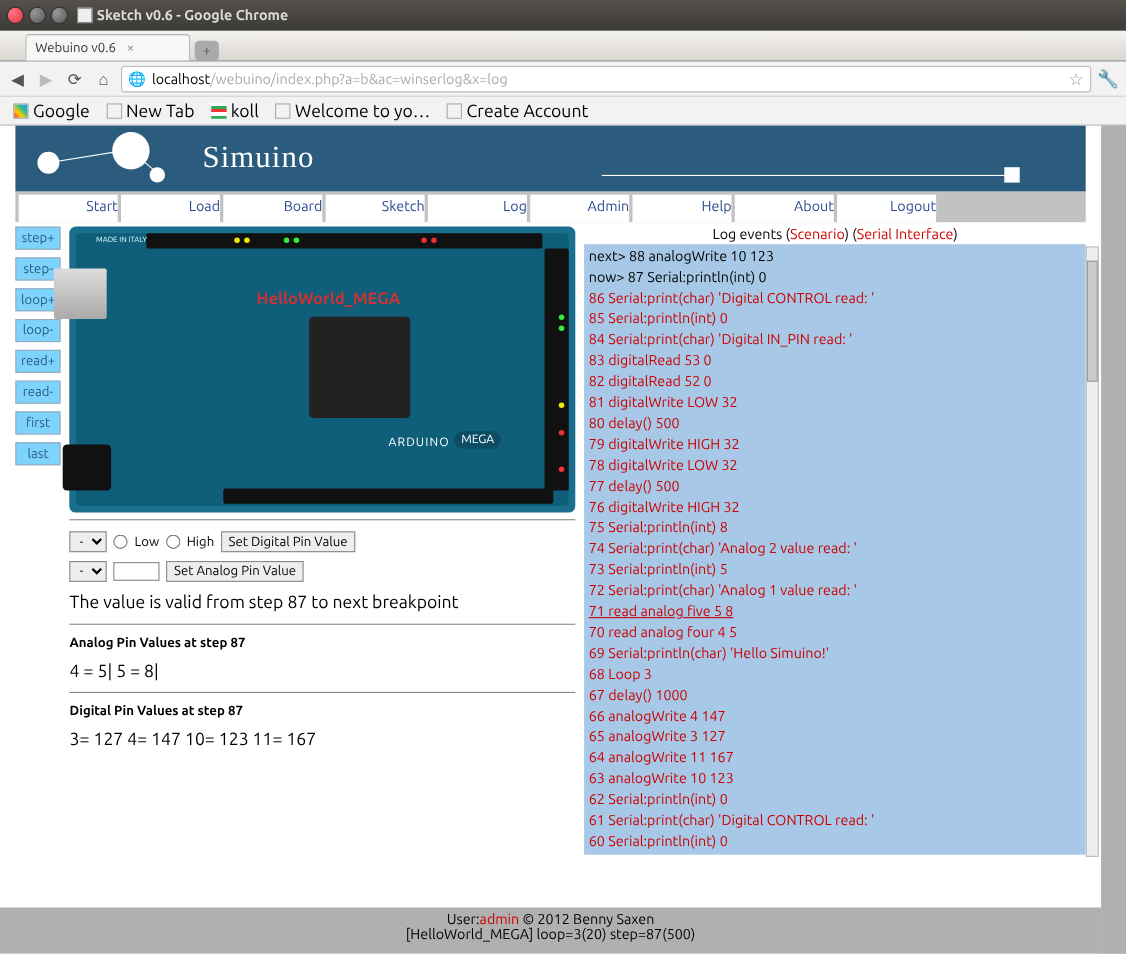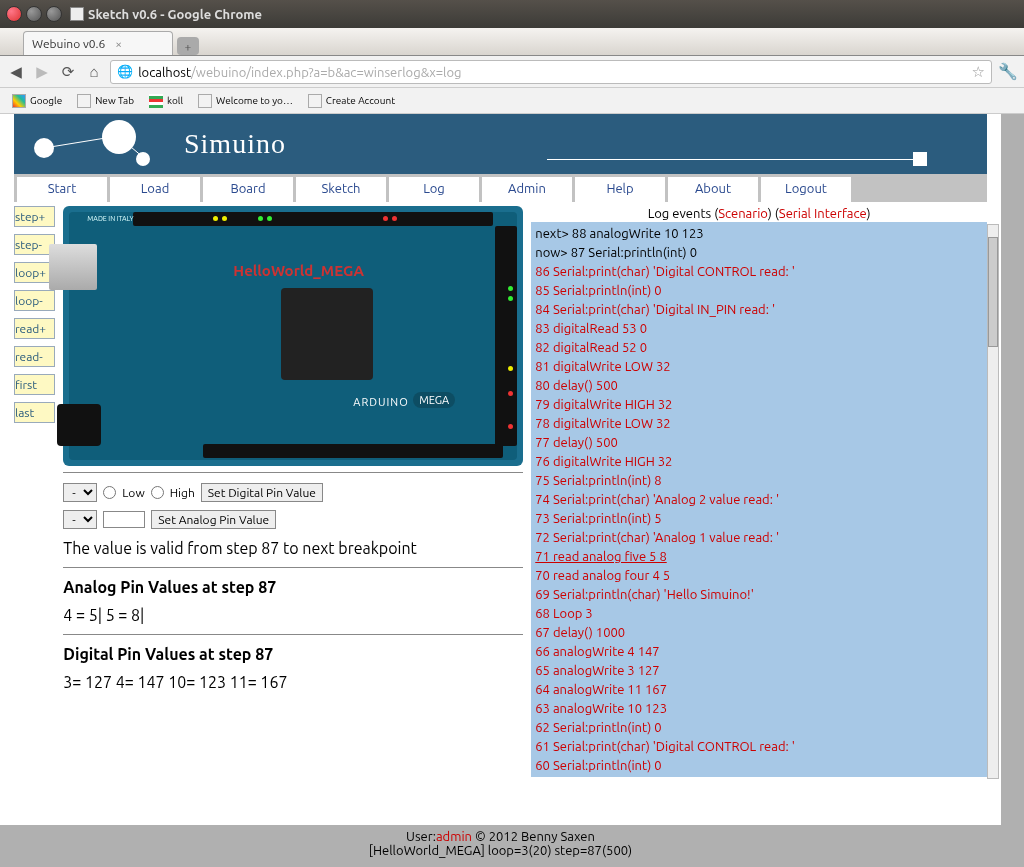--- a/index.html
+++ b/index.html
@@ -20,21 +20,21 @@
 
 
 .addr-bar { height: 32px; background: #f2f2f2; display: flex; align-items: center; padding: 0 6px; gap: 6px; border-bottom: 1px solid #ccc; }
 .nav-icon { width: 20px; height: 20px; display: flex; align-items: center; justify-content: center; color: #555; font-size: 15px; }
 .nav-icon.dis { color: #bbb; }
 .url-box { flex: 1; height: 24px; background: #fff; border: 1px solid #bbb; border-radius: 3px; display: flex; align-items: center; padding: 0 6px; font-size: 13px; }
 .url-box .dim { color: #aaa; }
 .star-icn { color: #999; margin-left: auto; font-size: 15px; }
 .wrench { width: 20px; text-align: center; font-size: 16px; color: #555; }
 
-.bm-bar { height: 26px; background: #f2f2f2; display: flex; align-items: center; padding: 0 6px; gap: 3px; font-size: 10px; border-bottom: 1px solid #ccc; }
+.bm-bar { height: 26px; background: #f2f2f2; display: flex; align-items: center; padding: 0 6px; gap: 3px; font-size: 16px; border-bottom: 1px solid #ccc; }
 .bm-item { display: flex; align-items: center; gap: 4px; padding: 2px 6px; }
 .bm-ic { width: 14px; height: 14px; border: 1px solid #aaa; }
 .bm-ic.g { background: linear-gradient(45deg,#e33,#fc0,#2b9,#39f); }
 .bm-ic.k { background: repeating-linear-gradient(0deg,#3a5 0 3px,#fff 3px 6px,#e33 6px 9px); border:none; }
 
 .app-area { height: calc(867px - 28px - 28px - 32px - 26px); background: #b0b0b0; overflow: hidden; display: flex; }
 .app-main { width: 1001px; background: #fff; position: relative; }
 .app-right { flex:1; background: #b0b0b0; }
 
 
@@ -43,25 +43,25 @@
 .sim-logo .ball { position:absolute; border-radius:50%; background:#fff; }
 .sim-logo .b1 { width:20px; height:20px; left:20px; top:24px; }
 .sim-logo .b2 { width:34px; height:34px; left:88px; top:6px; }
 .sim-logo .b3 { width:14px; height:14px; left:122px; top:38px; }
 .sim-logo svg { position:absolute; left:0; top:0; }
 .sim-title { font-size: 28px; letter-spacing: 1px; font-family: Liberation Serif, serif; }
 .sim-line { position:absolute; right:60px; top:45px; width:380px; height:1px; background:#fff; }
 .sim-sq { position:absolute; right:60px; top:38px; width:14px; height:14px; background:#fff; }
 
 .menu-bar { height: 28px; background: #c2c2c2; margin: 0 14px; display: flex; gap: 3px; padding: 3px 3px 0; }
-.menu-item { flex: 0 0 90px; background: #fff; text-align: center; font-size: 13px; color: #2b4a8f; padding: 3px 0; cursor: pointer; line-height: 17px; }
+.menu-item { flex: 0 0 90px; background: #fff; text-align: right; font-size: 13px; color: #2b4a8f; padding: 3px 0; cursor: pointer; line-height: 17px; }
 
 .content { display: flex; margin: 0 14px; gap: 8px; }
 .left-col { width: 44px; padding-top: 4px; }
-.ctl-btn { display: block; background: #fef9c3; border: 1px solid #9ab; color: #2b5c7e; font-size: 12px; padding: 3px 0; margin-bottom: 7px; text-align: left; cursor: pointer; }
+.ctl-btn { display: block; background: #7dd3fc; border: 1px solid #9ab; color: #2b5c7e; font-size: 12px; padding: 3px 0; margin-bottom: 7px; text-align: center; cursor: pointer; }
 
 .mid-col { width: 490px; padding-top: 4px; }
 .board { width: 460px; height: 260px; background: #1a6e8e; border-radius: 6px; position: relative; margin-bottom: 1px; }
 .board-inner { position:absolute; inset:6px 6px; background:#0f5e7a; border-radius:4px; }
 .board-label { position:absolute; color:#c33; font-size:15px; font-weight:bold; left:170px; top:56px; }
 .board-logo { position:absolute; left:290px; top:190px; color:#fff; font-size:11px; letter-spacing:1px; }
 .board-mega { position:absolute; left:350px; top:186px; color:#fff; background:#0d4d63; padding:2px 6px; border-radius:8px; font-size:11px; }
 .chip { position:absolute; left:218px; top:82px; width:92px; height:92px; background:#222; border-radius:4px; }
 .usb { position:absolute; left:-14px; top:38px; width:48px; height:46px; background:linear-gradient(#ddd,#aaa); border-radius:2px; }
 .pwr { position:absolute; left:-6px; top:198px; width:44px; height:42px; background:#111; border-radius:4px; }
@@ -70,21 +70,21 @@
 .hdr-r { position:absolute; right:6px; top:20px; width:22px; height:220px; background:#111; border-radius:2px; }
 .dot { position:absolute; width:5px; height:5px; border-radius:50%; }
 .dot.y { background:#ee0; } .dot.g { background:#3e3; } .dot.r { background:#e33; }
 .madein { position:absolute; left:24px; top:8px; color:#dff; font-size:7px; line-height:8px; }
 .row-ctl { display: flex; align-items: center; gap: 6px; margin: 6px 0; border-top: 1px solid #888; padding-top: 10px; }
 .sel { background:#eee; border:1px solid #888; font-size:12px; padding:1px 4px; }
 .radio-lbl { font-size: 12px; }
 .btn-std { background:#eee; border:1px solid #888; font-size:12px; padding:2px 6px; }
 .txt-in { width:42px; border:1px solid #888; font-size:12px; padding:1px 2px; }
 .info-txt { font-size: 16px; margin: 10px 0; }
-.sect-h { font-size: 16px; font-weight: bold; border-top: 1px solid #888; padding-top: 10px; margin-top: 10px; }
+.sect-h { font-size: 12px; font-weight: bold; border-top: 1px solid #888; padding-top: 10px; margin-top: 10px; }
 
 .right-col { width: 486px; padding-top: 4px; position: relative; }
 .log-title { font-size: 13px; text-align: center; margin-bottom: 2px; }
 .log-title .sc { color: #c00; } .log-title .si { color: #c00; }
 .log-box { height: 555px; background: #a7c8e6; overflow-y: auto; font-size: 13px; padding: 2px 4px; line-height: 19px; }
 .log-line { white-space: nowrap; color: #c00; }
 .log-line.k { color: #000; }
 .log-line.u { text-decoration: underline; }
 .vsb { position:absolute; right:-12px; top:22px; width:12px; height:555px; background:#eee; border:1px solid #bbb; }
 .vsb-th { position:absolute; left:0; top:12px; right:0; height:110px; background:#ccc; border:1px solid #999; }

